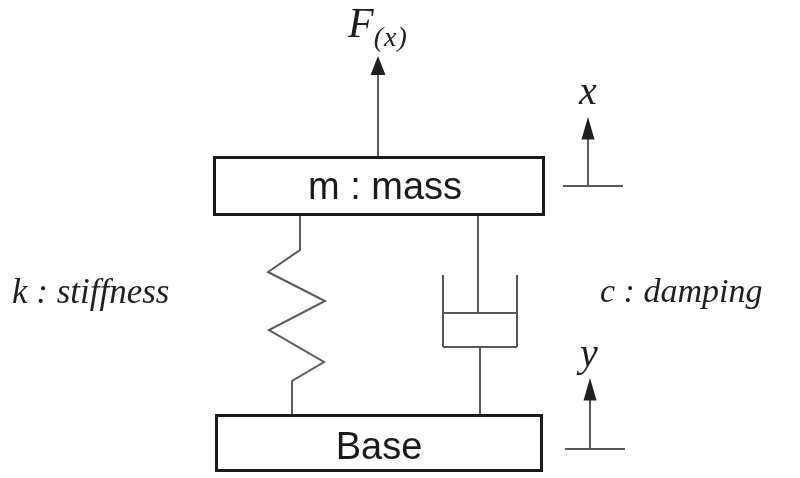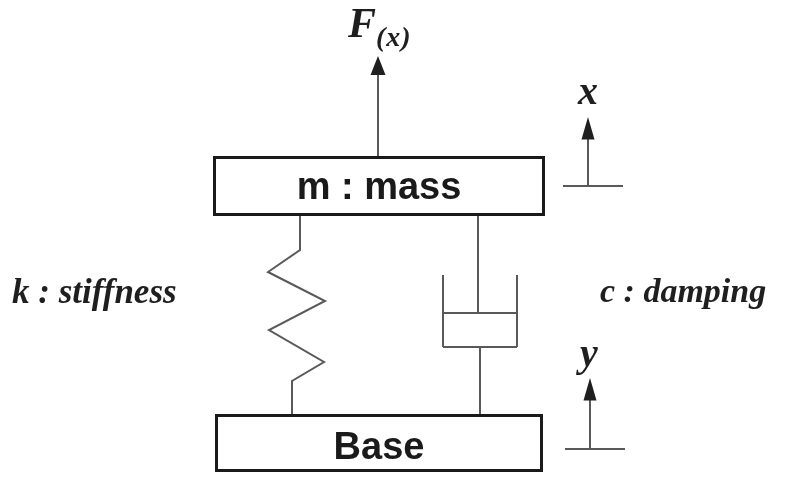--- a/index.html
+++ b/index.html
@@ -3,39 +3,38 @@
 <meta charset="utf-8">
 <style>
   html, body { margin: 0; padding: 0; background: #ffffff; }
   .canvas {
     position: relative;
     width: 800px;
     height: 478px;
     background: #ffffff;
     overflow: hidden;
     font-family: "Liberation Sans", sans-serif;
-    font-weight: bold;
   }
   .diagram-svg { position: absolute; left: 0; top: 0; width: 800px; height: 478px; }
 
   
   .box   { fill: #ffffff; stroke: #1a1a1a; stroke-width: 3px; }
   .gline { fill: none; stroke: #595959; stroke-width: 2px; stroke-linejoin: miter; }
   .ahead { fill: #1f1f1f; stroke: none; }
 
   
   .lbl { position: absolute; color: #1a1a1a; white-space: nowrap; }
 
   .box-label {
     position: absolute;
     display: flex; align-items: center; justify-content: center;
     font-family: "Liberation Sans", sans-serif;
     font-size: 38px; color: #1a1a1a;
   }
-  .mass-label { left: 213px; top: 156px; width: 332px; height: 60px; }
+  .mass-label { left: 219px; top: 156px; width: 332px; height: 60px; }
   .base-label { left: 215px; top: 414px; width: 328px; height: 64px; }
 
   .math {
     font-family: "Liberation Serif", serif;
     font-style: italic;
     color: #1f1f1f;
   }
   .force-label { left: 348px; top: 2px; font-size: 42px; line-height: 1.0; }
   .force-label .sub { font-size: 28px; position: relative; top: 9px; letter-spacing: 1px; }
   .spring-label { left: 12px;  top: 271px; font-size: 35px; line-height: 1.2; }

